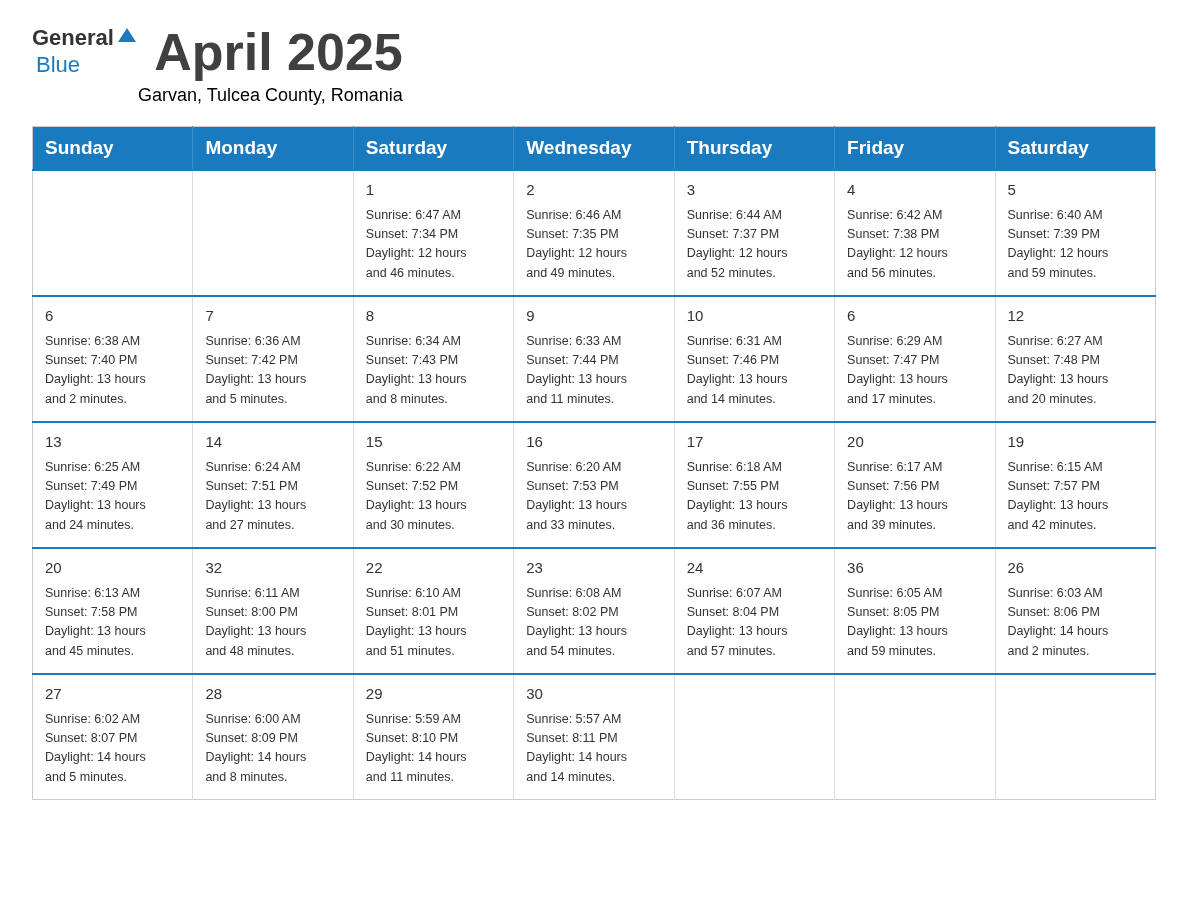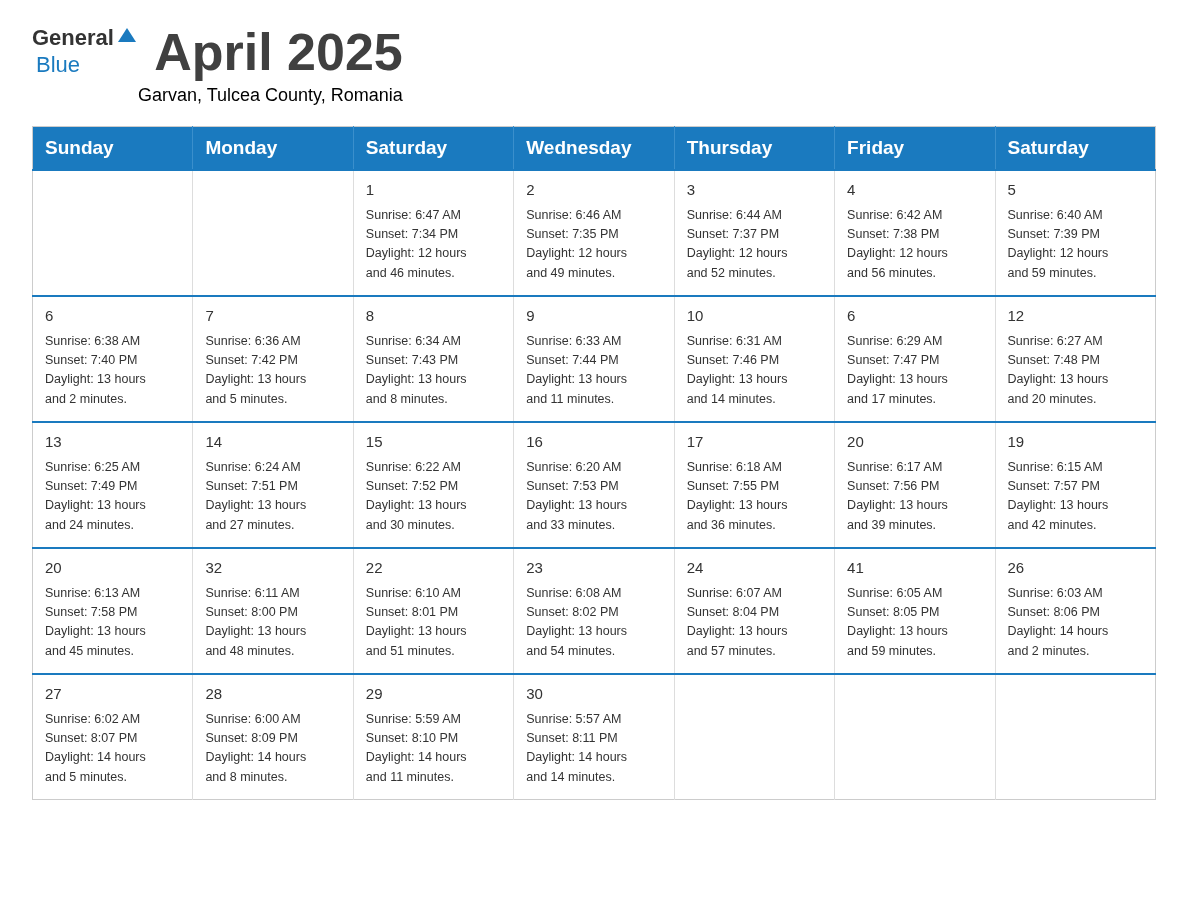--- a/index.html
+++ b/index.html
@@ -234,21 +234,21 @@
         </td>
         <td>
           <span class="day-number">23</span>
           <div class="day-info">Sunrise: 6:08 AM<br>Sunset: 8:02 PM<br>Daylight: 13 hours<br>and 54 minutes.</div>
         </td>
         <td>
           <span class="day-number">24</span>
           <div class="day-info">Sunrise: 6:07 AM<br>Sunset: 8:04 PM<br>Daylight: 13 hours<br>and 57 minutes.</div>
         </td>
         <td>
-          <span class="day-number">41</span>
+          <span class="day-number">36</span>
           <div class="day-info">Sunrise: 6:05 AM<br>Sunset: 8:05 PM<br>Daylight: 13 hours<br>and 59 minutes.</div>
         </td>
         <td>
           <span class="day-number">26</span>
           <div class="day-info">Sunrise: 6:03 AM<br>Sunset: 8:06 PM<br>Daylight: 14 hours<br>and 2 minutes.</div>
         </td>
       </tr>
       <tr>
         <td>
           <span class="day-number">27</span>

